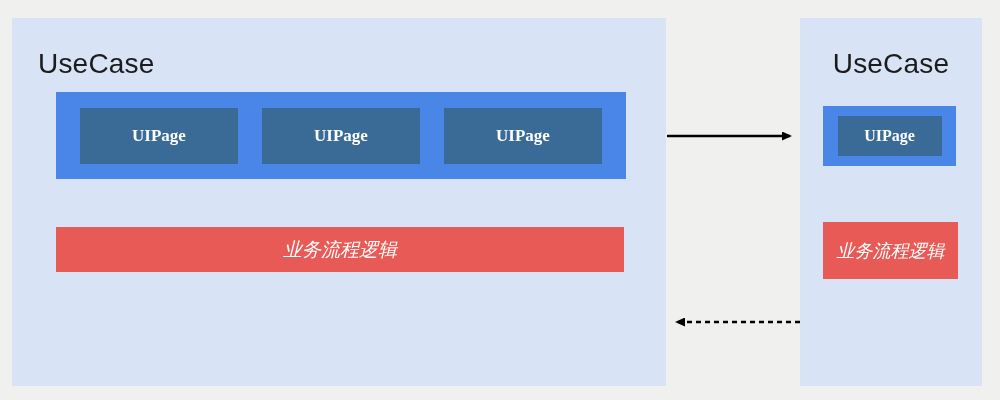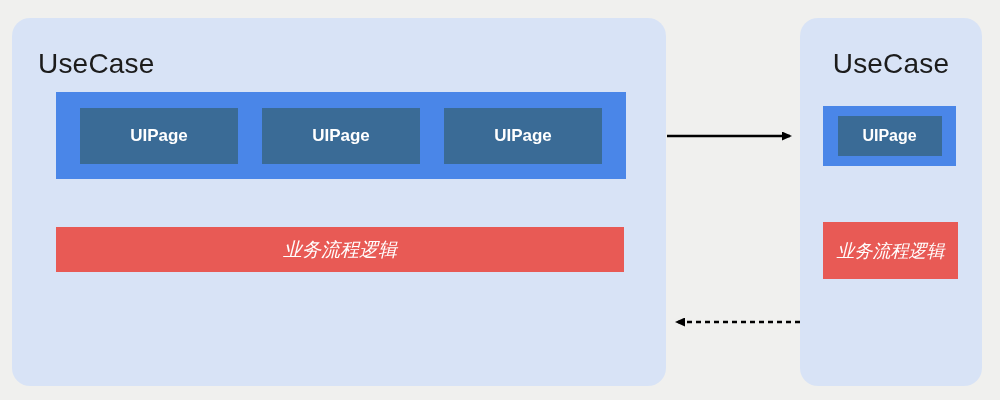--- a/index.html
+++ b/index.html
@@ -15,21 +15,20 @@
   html,body{margin:0;padding:0;}
   body{
     width:1000px;height:400px;overflow:hidden;position:relative;
     background:var(--background);
     font-family:"Liberation Sans","DejaVu Sans",sans-serif;
   }
   .canvas{position:absolute;left:0;top:0;width:1000px;height:400px;}
   .usecase{
     position:absolute;top:18px;height:368px;
     background:var(--usecase-fill);
-    border-radius:18px;
   }
   .usecase-left{left:12px;width:654px;}
   .usecase-right{left:800px;width:182px;}
   .usecase-title{
     position:absolute;top:30px;
     font-size:28px;line-height:1.15;
     color:var(--title-text);
     letter-spacing:0.2px;
   }
   .usecase-left .usecase-title{left:26px;}
@@ -42,21 +41,21 @@
     left:44px;top:74px;width:570px;height:87px;
     padding:0 24px;gap:24px;
   }
   .usecase-right .page-group{
     left:23px;top:88px;width:133px;height:60px;
     justify-content:center;
   }
   .uipage{
     background:var(--uipage-fill);color:var(--box-text);
     font-weight:bold;
-    display:flex;align-items:center;justify-content:center;
+    display:flex;align-items:center;justify-content:center;font-family:Liberation Serif, serif;
   }
   .usecase-left .uipage{flex:1;height:56px;font-size:17px;}
   .usecase-right .uipage{width:104px;height:40px;font-size:16px;}
   .logic-bar{
     position:absolute;background:var(--logic-fill);color:var(--box-text);
     display:flex;align-items:center;justify-content:center;font-style:italic;
   }
   .usecase-left .logic-bar{left:44px;top:209px;width:568px;height:45px;font-size:19px;}
   .usecase-right .logic-bar{left:23px;top:204px;width:135px;height:57px;font-size:18px;}
   .arrow-layer{position:absolute;left:0;top:0;pointer-events:none;}

